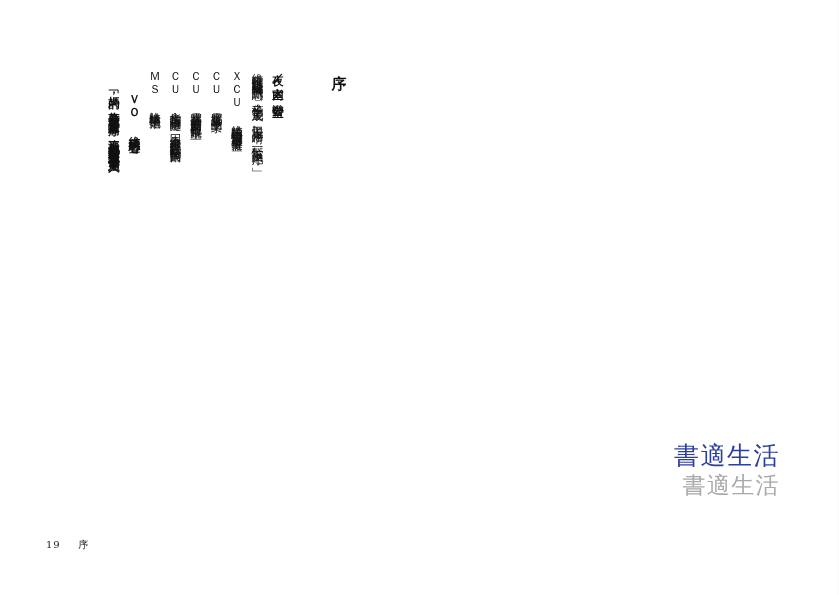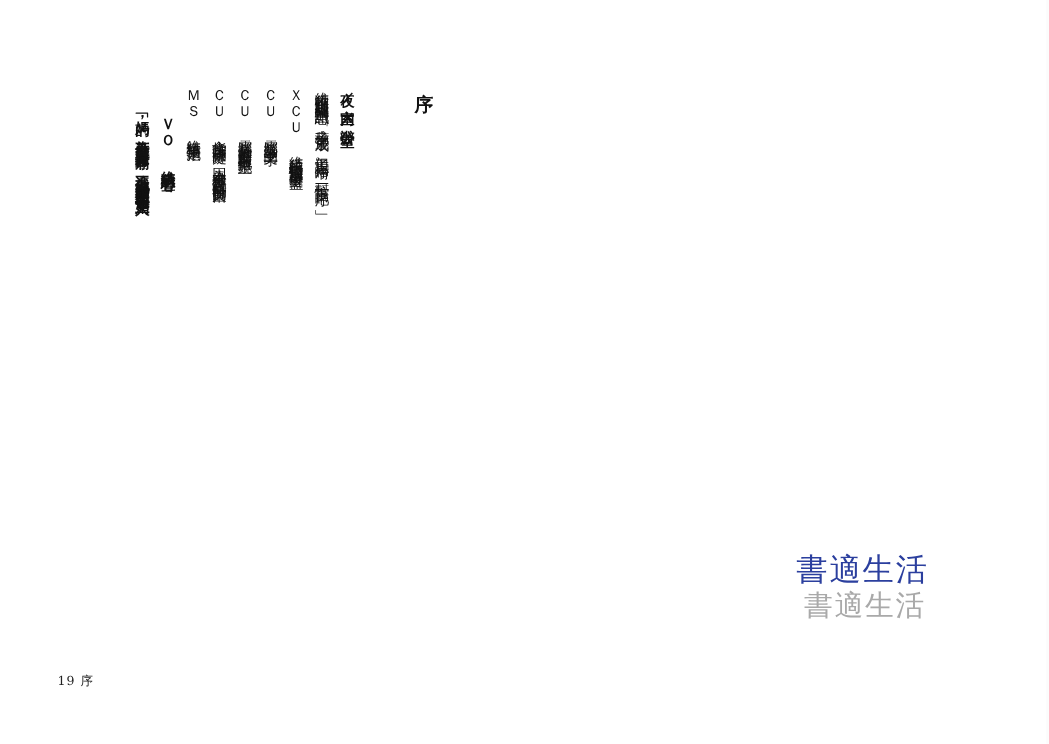--- a/index.html
+++ b/index.html
@@ -74,21 +74,21 @@
   
   .ind1 { padding-top: 0px; }
   .ind2 { padding-top: 22px; }
 
   
   #wordmark {
     position: absolute;
     left: 600px;
     top: 440px;
     width: 180px;
-    text-align: center;
+    text-align: right;
     font-family: "DejaVu Serif", "Liberation Serif", serif;
   }
   #wordmark .brand-blue {
     display: block;
     font-size: 25px;
     letter-spacing: 0.06em;
     color: #2b3f9e;
     line-height: 1.25;
   }
   #wordmark .brand-gray {
@@ -103,21 +103,21 @@
   
   #footer {
     position: absolute;
     left: 46px;
     top: 538px;
     font-family: "DejaVu Serif", "Liberation Serif", serif;
     font-size: 10px;
     color: #222;
     letter-spacing: 0.08em;
   }
-  #footer .pagenum { }
+  #footer .pagenum { margin-right: 14px; }
   #footer span { display: inline-block; }
 
   
   #edge {
     position: absolute;
     right: 0; top: 0;
     width: 2px; height: 595px;
     background: #fbfbfb;
   }
 </style>

